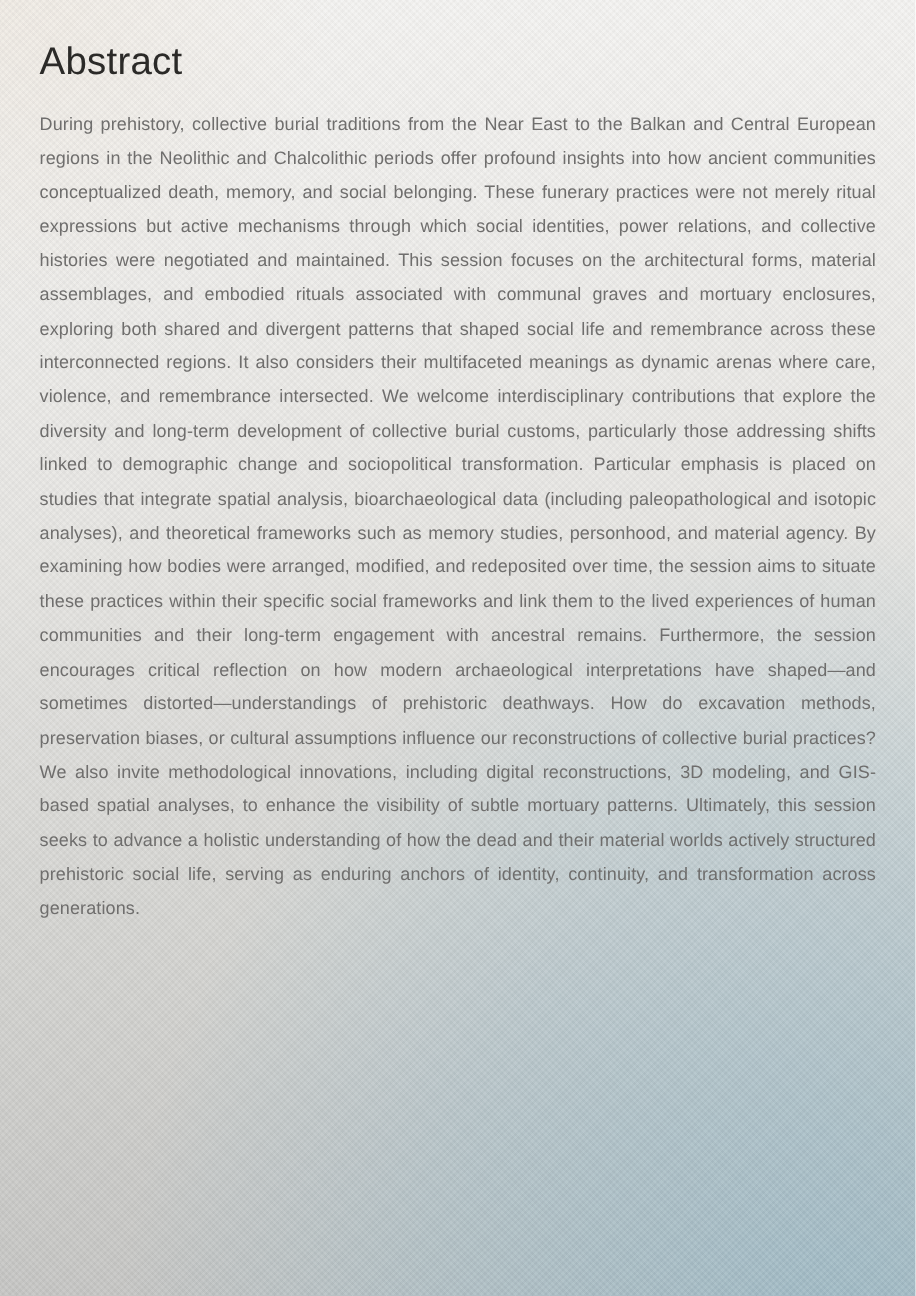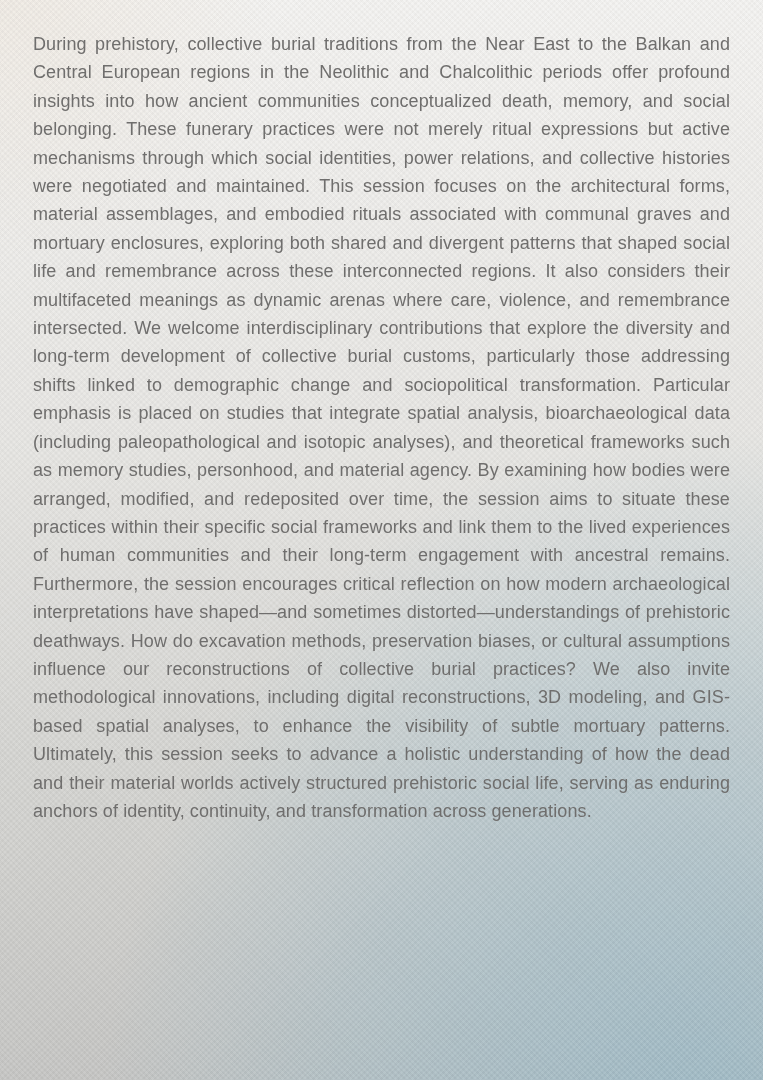--- a/index.html
+++ b/index.html
@@ -41,28 +41,29 @@
   h1.abstract-heading {
     margin: 0 0 17px 0;
     font-size: 32px;
     line-height: 1.35;
     font-weight: 400;
     color: var(--heading-color);
     letter-spacing: 0.2px;
   }
   p.abstract-body {
     margin: 0;
-    font-size: 18px;
+    font-size: 15px;
     line-height: 28.4px;
     font-weight: 400;
     color: var(--body-color);
     text-align: justify;
     letter-spacing: 0.1px;
   }
 </style>
 </head>
 <body>
 
 <div class="page">
   <div class="content">
+    <h1 class="abstract-heading">Abstract</h1>
     <p class="abstract-body">During prehistory, collective burial traditions from the Near East to the Balkan and Central European regions in the Neolithic and Chalcolithic periods offer profound insights into how ancient communities conceptualized death, memory, and social belonging. These funerary practices were not merely ritual expressions but active mechanisms through which social identities, power relations, and collective histories were negotiated and maintained. This session focuses on the architectural forms, material assemblages, and embodied rituals associated with communal graves and mortuary enclosures, exploring both shared and divergent patterns that shaped social life and remembrance across these interconnected regions. It also considers their multifaceted meanings as dynamic arenas where care, violence, and remembrance intersected. We welcome interdisciplinary contributions that explore the diversity and long-term development of collective burial customs, particularly those addressing shifts linked to demographic change and sociopolitical transformation. Particular emphasis is placed on studies that integrate spatial analysis, bioarchaeological data (including paleopathological and isotopic analyses), and theoretical frameworks such as memory studies, personhood, and material agency. By examining how bodies were arranged, modified, and redeposited over time, the session aims to situate these practices within their specific social frameworks and link them to the lived experiences of human communities and their long-term engagement with ancestral remains. Furthermore, the session encourages critical reflection on how modern archaeological interpretations have shaped—and sometimes distorted—understandings of prehistoric deathways. How do excavation methods, preservation biases, or cultural assumptions influence our reconstructions of collective burial practices? We also invite methodological innovations, including digital reconstructions, 3D modeling, and GIS-based spatial analyses, to enhance the visibility of subtle mortuary patterns. Ultimately, this session seeks to advance a holistic understanding of how the dead and their material worlds actively structured prehistoric social life, serving as enduring anchors of identity, continuity, and transformation across generations.</p>
   </div>
 </div>
 
 </body></html>

